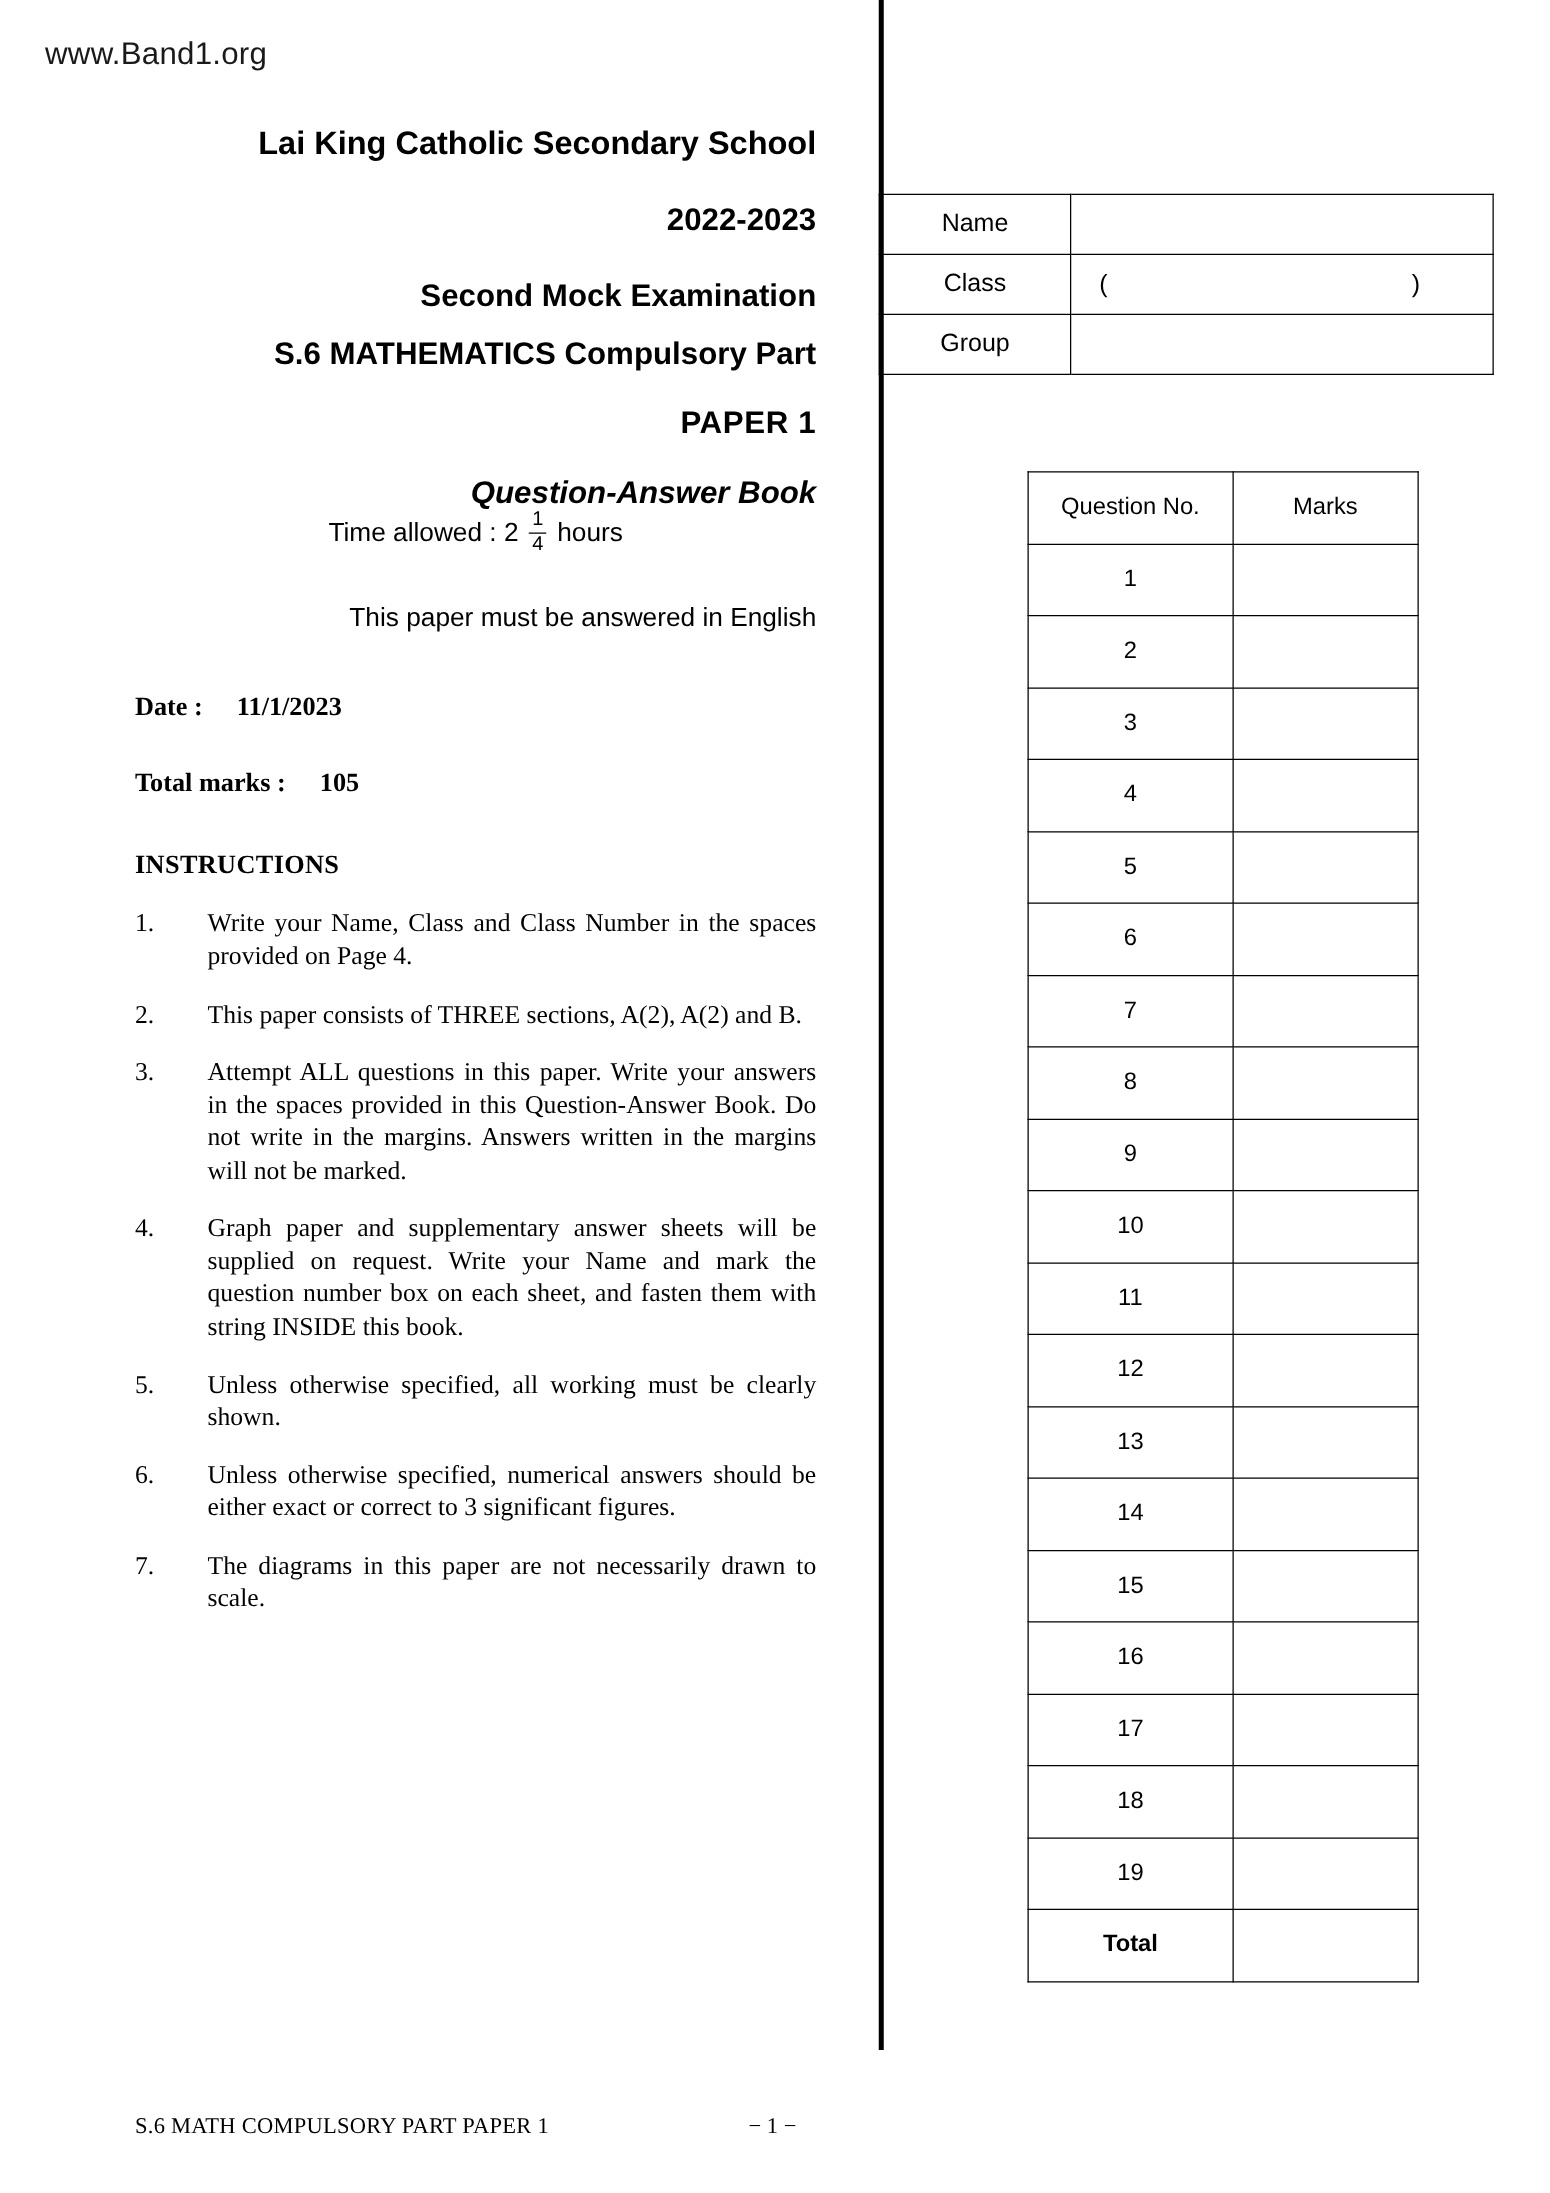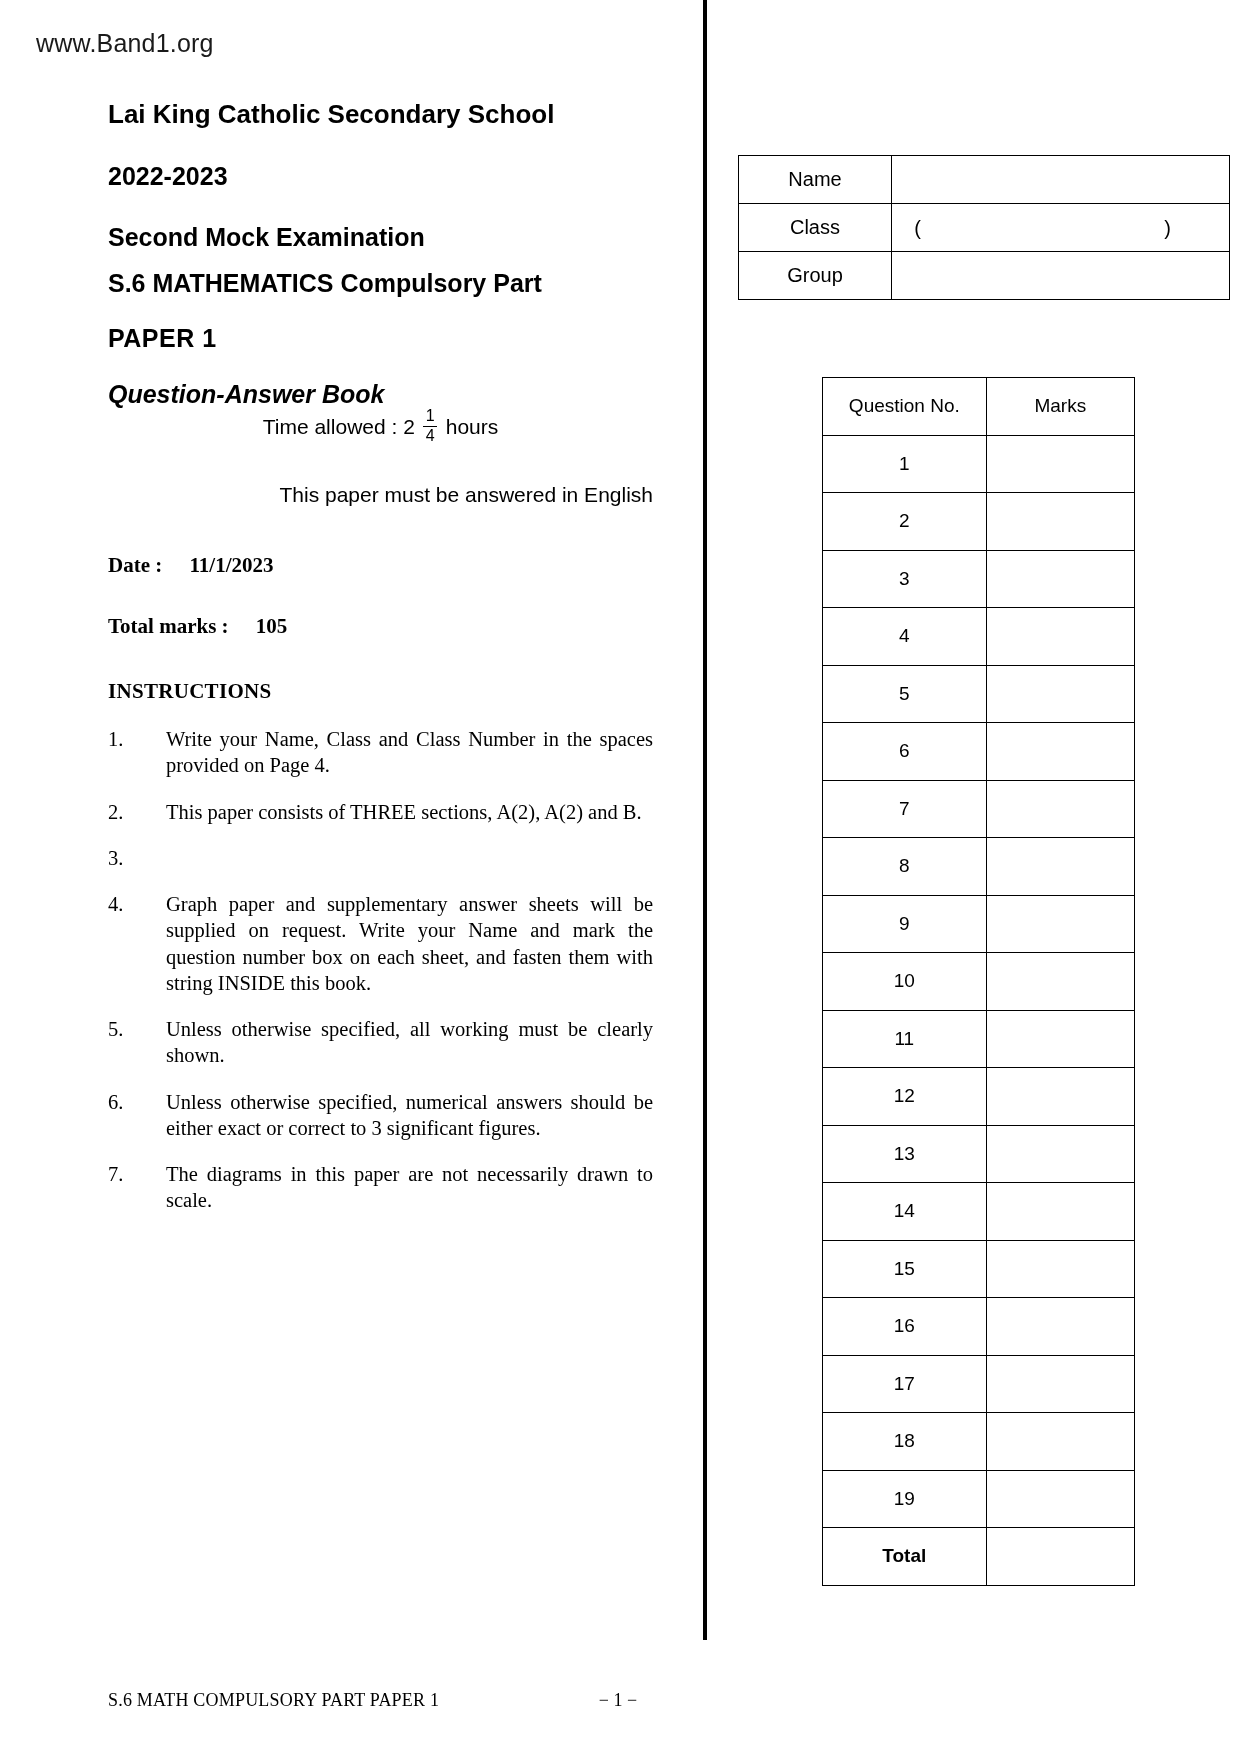--- a/index.html
+++ b/index.html
@@ -44,21 +44,21 @@
 
   
   .left-col {
     position: absolute;
     left: 108px;
     top: 100px;
     width: 545px;
   }
 
   .title-block {
-    text-align: left;
+    text-align: right;
     font-weight: bold;
     font-size: 25px;
     line-height: 1.1;
   }
   .title-block .t-school { font-size: 26px; margin-bottom: 34px; }
   .title-block .t-year { font-size: 25px; margin-bottom: 34px; }
   .title-block .t-exam { font-size: 25px; margin-bottom: 18px; }
   .title-block .t-subject { font-size: 25px; margin-bottom: 28px; }
   .title-block .t-paper { font-size: 25px; margin-bottom: 28px; letter-spacing: 0.5px; }
   .title-block .t-book { font-size: 25px; margin-bottom: 0; font-style: italic; }
@@ -130,21 +130,21 @@
   }
   .instr-text {
     flex: 1;
     text-align: justify;
     text-justify: inter-word;
   }
 
   
   .name-table {
     position: absolute;
-    left: 738px;
+    left: 703px;
     top: 155px;
     width: 492px;
     border-collapse: collapse;
     font-size: 20px;
   }
   .name-table td {
     border: 1.5px solid #000;
     height: 45px;
   }
   .name-table td.lab {
@@ -260,20 +260,21 @@
         <div class="instr-text">Write your Name, Class and Class Number in the spaces provided on Page 4.</div>
       </div>
 
       <div class="instr-item">
         <div class="instr-num">2.</div>
         <div class="instr-text">This paper consists of THREE sections, A(2), A(2) and B.</div>
       </div>
 
       <div class="instr-item">
         <div class="instr-num">3.</div>
+        <div class="instr-text">Attempt ALL questions in this paper. Write your answers in the spaces provided in this Question-Answer Book. Do not write in the margins. Answers written in the margins will not be marked.</div>
       </div>
 
       <div class="instr-item">
         <div class="instr-num">4.</div>
         <div class="instr-text">Graph paper and supplementary answer sheets will be supplied on request. Write your Name and mark the question number box on each sheet, and fasten them with string INSIDE this book.</div>
       </div>
 
       <div class="instr-item">
         <div class="instr-num">5.</div>
         <div class="instr-text">Unless otherwise specified, all working must be clearly shown.</div>

